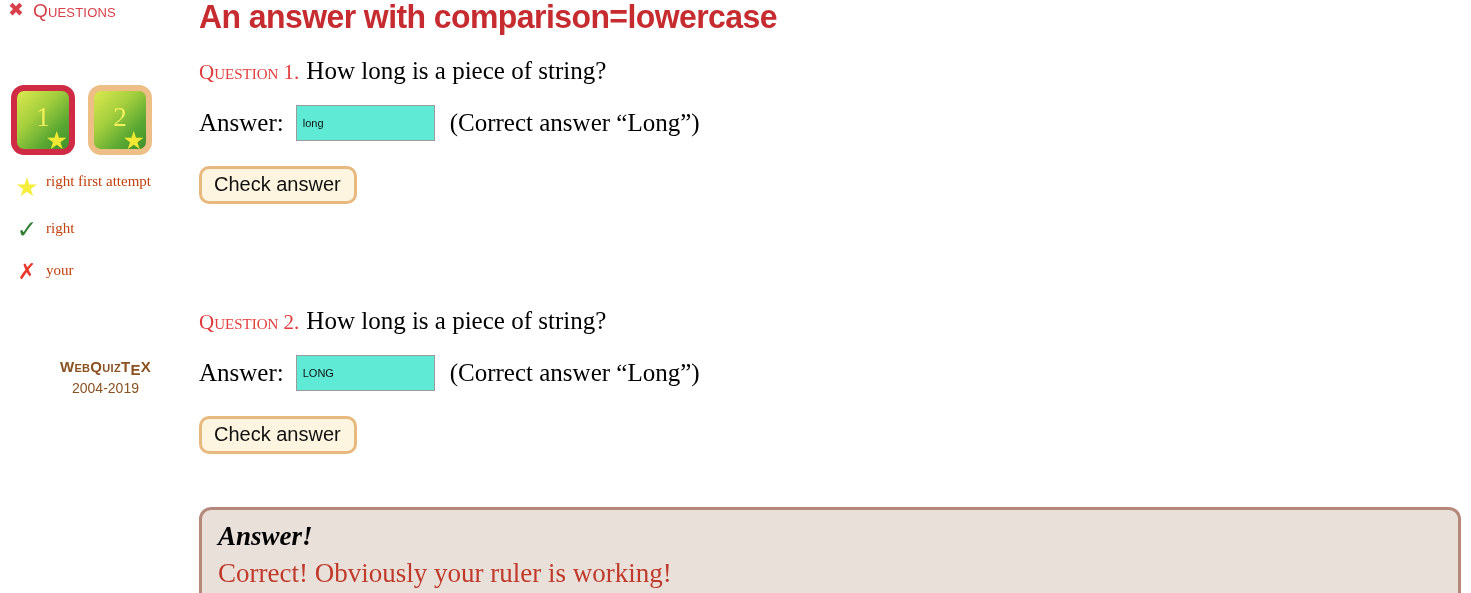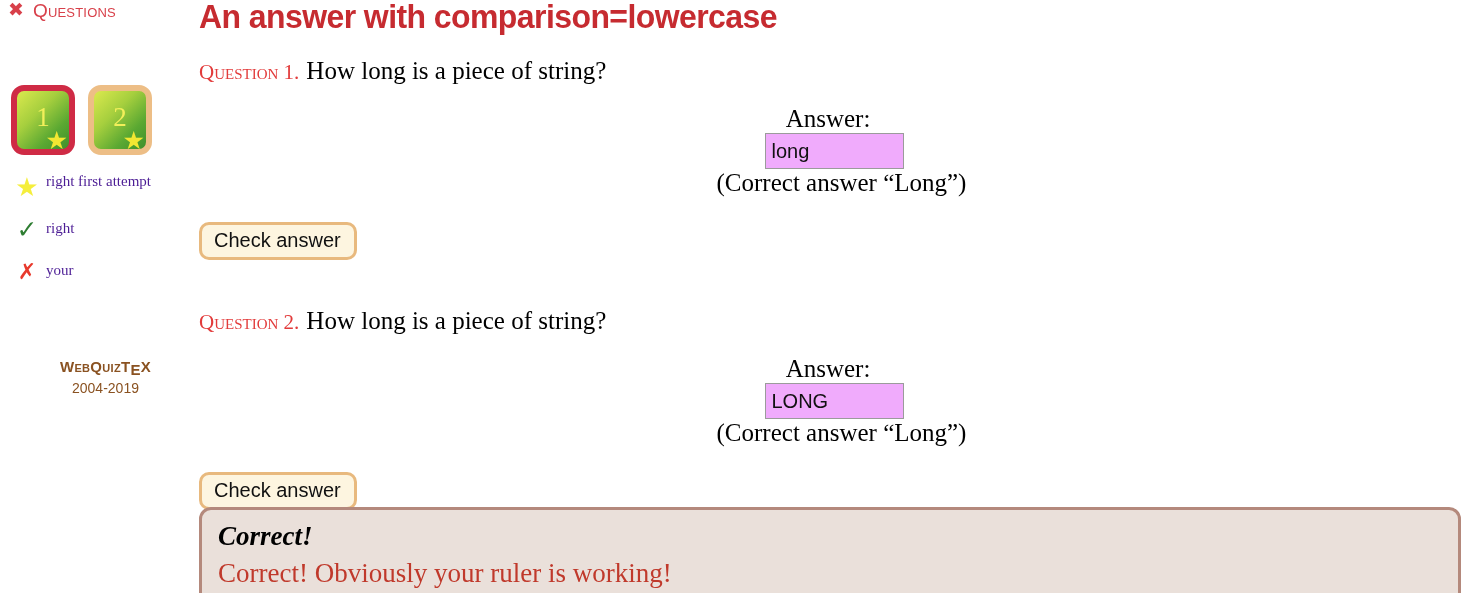--- a/index.html
+++ b/index.html
@@ -80,21 +80,21 @@
     width: 38px; flex: 0 0 38px;
     text-align: center;
     font-family: "DejaVu Sans", sans-serif;
     line-height: 1;
   }
   .legend-icon.star  { color: #f5ee3c; font-size: 26px; padding-top: 2px; }
   .legend-icon.tick  { color: #2e7d32; font-size: 25px; font-weight: bold; padding-top: 0px; }
   .legend-icon.cross { color: #e8392c; font-size: 22px; font-weight: bold; padding-top: 2px; }
   .legend-label {
     font-family: "Liberation Serif", serif;
-    font-size: 15px; color: #4c1d95;
+    font-size: 15px; color: #c2410c;
     line-height: 1.2; padding-top: 2px;
     max-width: 108px;
   }
   .legend-row.first .legend-label { padding-top: 0px; }
 
   
   .copyright {
     position: absolute; left: 0px; top: 356px;
     width: 196px; text-align: center;
     color: #8a5221;
@@ -140,33 +140,32 @@
   .qtext {
     color: #000;
     font-family: "Liberation Serif", serif;
     font-size: 25px;
   }
 
   .aline {
     display: flex; align-items: center;
     margin-top: 20px;
     white-space: nowrap;
-    flex-direction: column;
   }
   .alabel {
     font-family: "Liberation Serif", serif;
     font-size: 25px; color: #000;
     margin-right: 12px;
   }
   .ainput {
     width: 139px; height: 36px;
     border: 1px solid #9b9b9b;
-    background: #f0abfc;
-    font-family: "Liberation Sans", sans-serif;
-    font-size: 20px;
+    background: #5eead4;
+    font-family: "Liberation Sans", sans-serif;
+    font-size: 11px;
     color: #111;
     padding: 0 6px;
     border-radius: 0;
     outline: none;
   }
   .ahint {
     font-family: "Liberation Serif", serif;
     font-size: 25px; color: #000;
     margin-left: 15px;
   }
@@ -276,18 +275,18 @@
       </div>
       <div class="aline">
         <span class="alabel">Answer:</span>
         <input class="ainput" type="text" value="LONG" style="">
         <span class="ahint">(Correct answer “Long”)</span>
       </div>
       <button class="checkbtn">Check answer</button>
     </div>
 
     <div class="feedback">
-      <div class="fb-title">Correct!</div>
+      <div class="fb-title">Answer!</div>
       <div class="fb-body">Correct! Obviously your ruler is working!</div>
     </div>
 
   </div>
 </div>
 
 </body></html>

